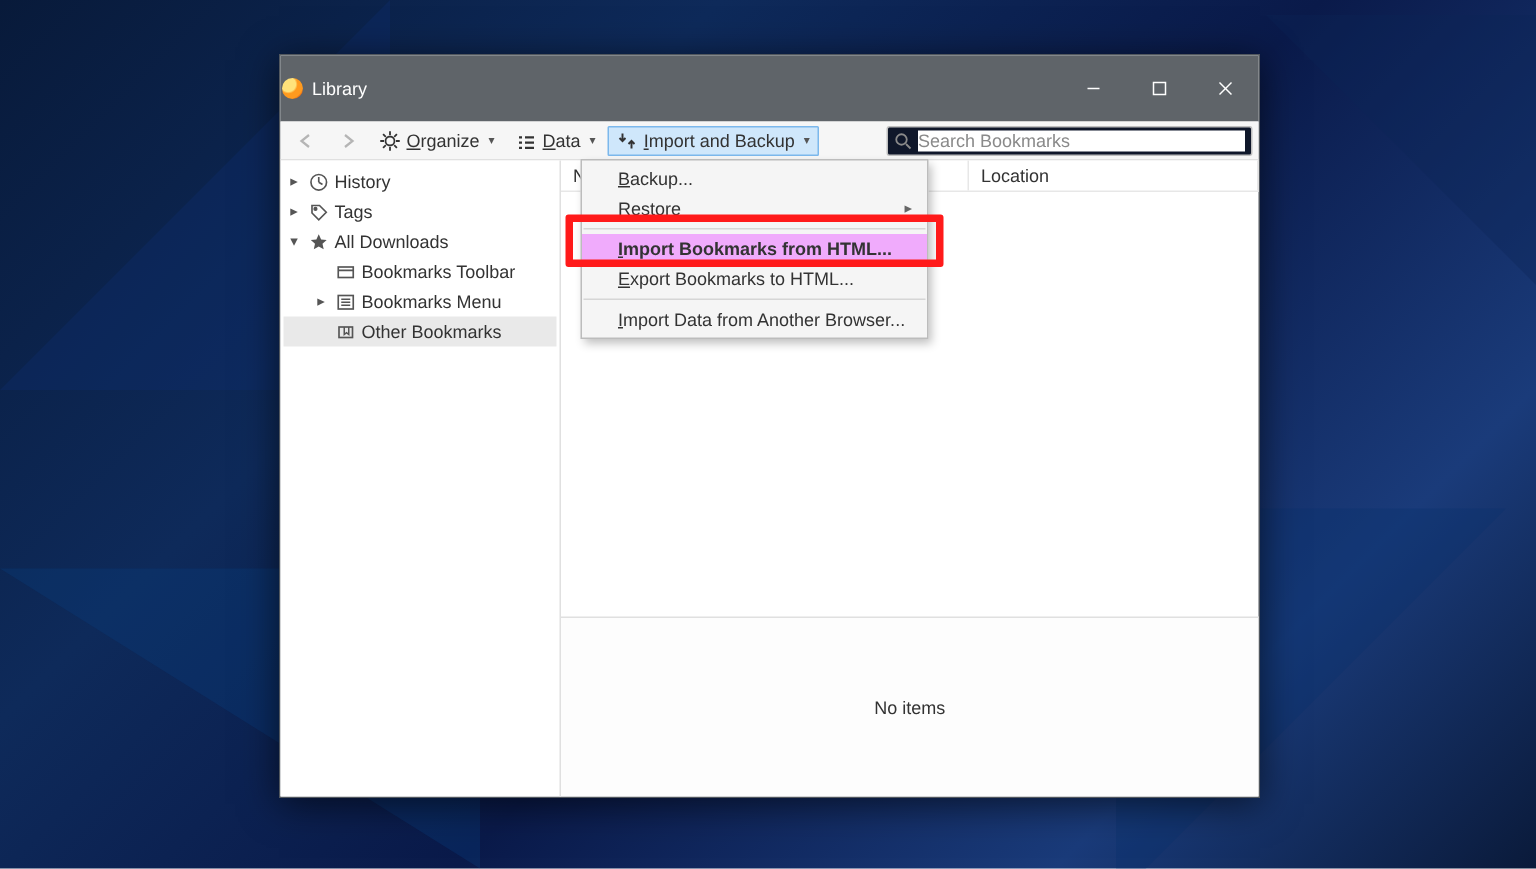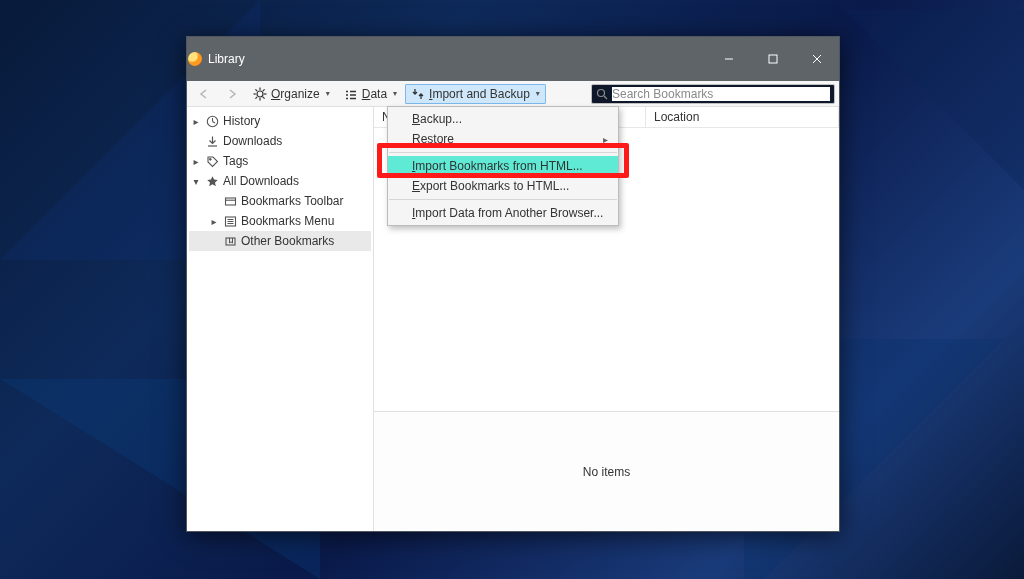--- a/index.html
+++ b/index.html
@@ -58,21 +58,21 @@
 
   
   .menu {
     position:absolute; top:-1px; left:13px; width:232px;
     background:#f5f5f5; border:1px solid #bcbcbc; box-shadow:2px 3px 6px rgba(0,0,0,0.25);
     padding:2px 0; z-index:10;
   }
   .menu-item { height:20px; display:flex; align-items:center; padding:0 24px 0 24px; position:relative; white-space:nowrap;}
   .menu-item .label::first-letter { text-decoration: underline; }
   .menu-item .sub-arrow { position:absolute; right:10px; font-size:10px; color:#666;}
-  .menu-item.highlight { background:#5eead4;}
+  .menu-item.highlight { background:#f0abfc;font-weight:bold;}
   .menu-sep { height:1px; background:#d6d6d6; margin:3px 1px;}
   .highlight-box {
     position:absolute; left:-11px; top:36px; width:252px; height:35px;
     border:5px solid #ff1a1a; border-radius:2px; z-index:11; pointer-events:none;
   }
 </style>
 </head>
 <body>
 
 <div class="bg-poly poly1"></div>
@@ -173,31 +173,20 @@
         <span class="icon">
             <svg width="13" height="13">
               <circle cx="6.5" cy="6.5" r="5.2" stroke-width="1.1"></circle>
               <line x1="6.5" y1="6.5" x2="6.5" y2="3" stroke-width="1.1"></line>
               <line x1="6.5" y1="6.5" x2="9" y2="8" stroke-width="1.1"></line>
             </svg>
           </span>
         <span>History</span>
       </div>
       <div class="tree-item depth0">
-        <span class="twisty hidden">▸</span>
-        <span class="icon">
-            <svg width="13" height="13">
-              <line x1="6.5" y1="1.5" x2="6.5" y2="8" stroke-width="1.2"></line>
-              <path d="M3.5 5.5 L6.5 8.5 L9.5 5.5" stroke-width="1.2"></path>
-              <line x1="2" y1="11" x2="11" y2="11" stroke-width="1.2"></line>
-            </svg>
-          </span>
-        <span>Downloads</span>
-      </div>
-      <div class="tree-item depth0">
         <span class="twisty">▸</span>
         <span class="icon">
             <svg width="13" height="13">
               <path d="M2 2 L7 2 L11.5 6.5 L6.5 11.5 L2 7 Z" stroke-width="1.1"></path>
               <circle cx="4.3" cy="4.3" r="0.9" fill="#555"></circle>
             </svg>
           </span>
         <span>Tags</span>
       </div>
       <div class="tree-item depth0">

